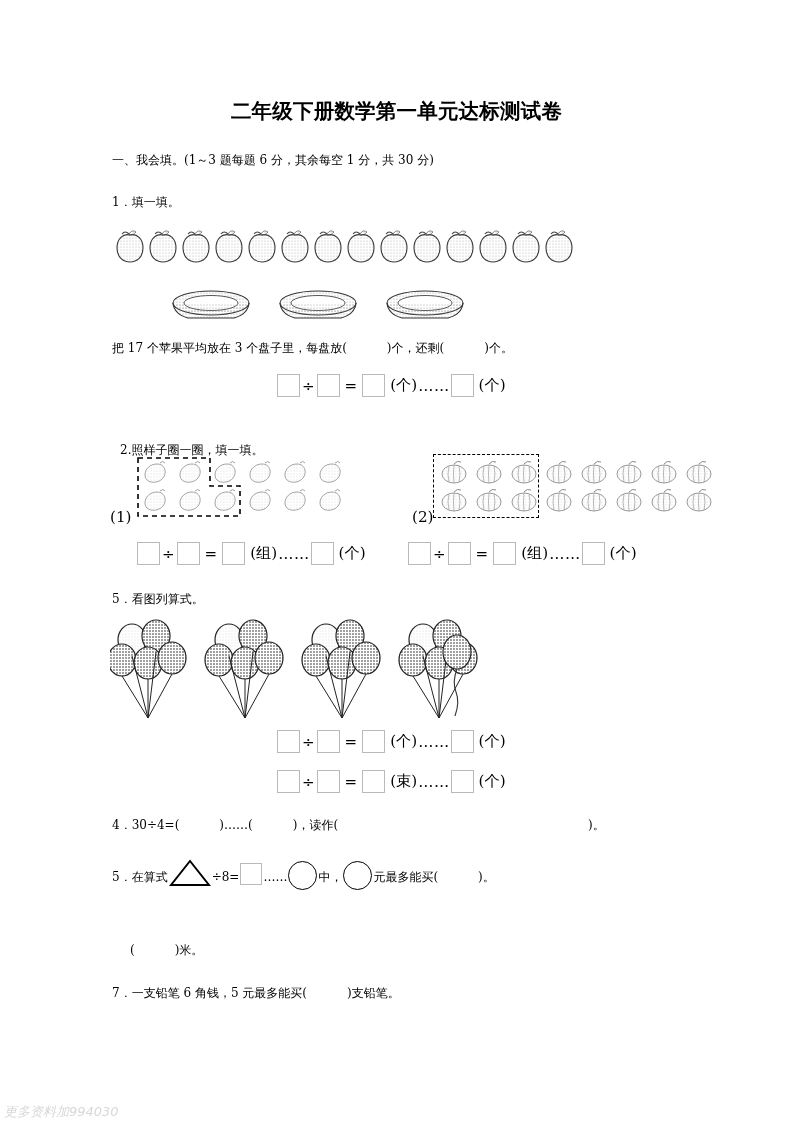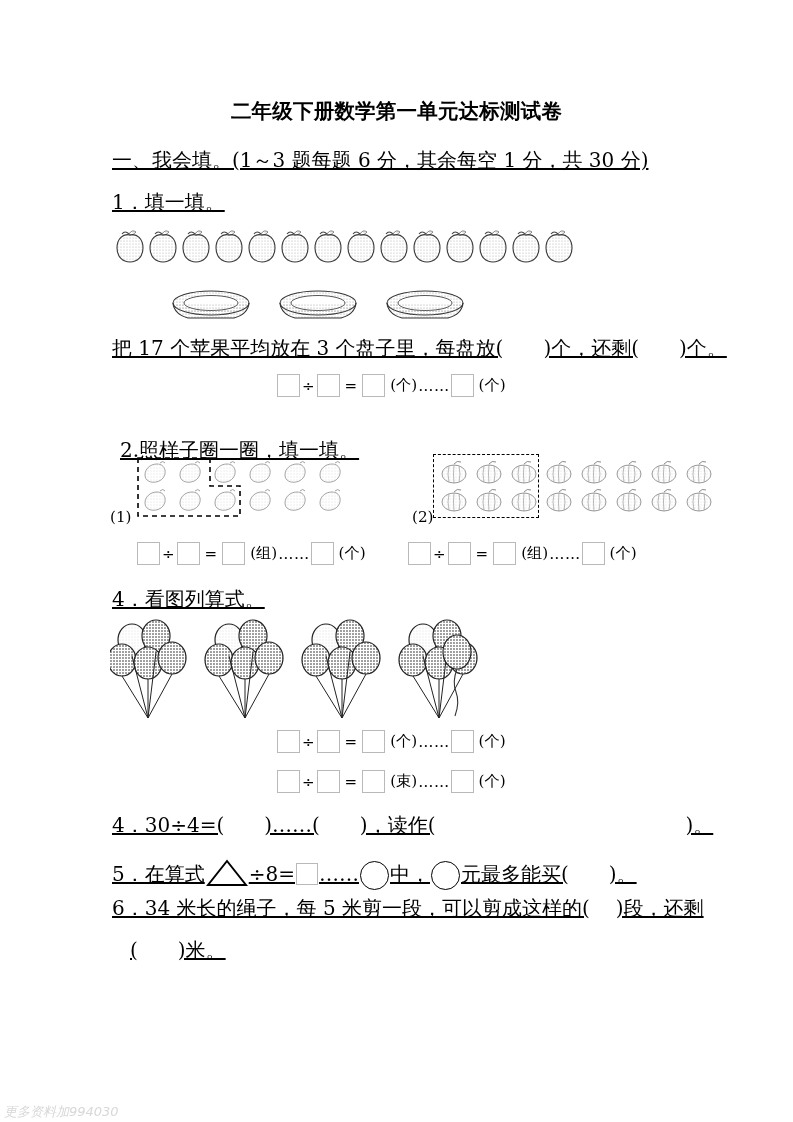--- a/index.html
+++ b/index.html
@@ -31,24 +31,23 @@
     text-align: center;
     font-family: "DejaVu Sans", "Liberation Sans", sans-serif;
     font-weight: bold;
     font-size: 20.5px;
     letter-spacing: 0.2px;
   }
 
   
   .line {
     position: absolute;
-    font-size: 20px;
+    font-size: 12px;
     line-height: 20px;
     white-space: nowrap;
-    text-decoration: underline;
   }
   .sec-head {
     left: 112px;
     top: 150px;
   }
 
   .blank-sp { display: inline-block; }
   .sp-sm { width: 26px; }
   .sp-md { width: 40px; }
   .sp-xl { width: 250px; }
@@ -469,21 +468,21 @@
       <span class="op">÷</span>
       <span class="abox"></span>
       <span class="op op-eq">=</span>
       <span class="abox"></span>
       <span class="unit">(组)</span>
       <span class="dots">……</span>
       <span class="abox"></span>
       <span class="unit">(个)</span>
   </div>
 
-  <div class="line" style="left:112px; top:589px;">4．看图列算式。</div>
+  <div class="line" style="left:112px; top:589px;">5．看图列算式。</div>
 
   <div class="balloon-area">
     <svg width="390" height="105" viewBox="0 0 390 105">
       <defs>
         <pattern id="bd" width="3" height="3" patternUnits="userSpaceOnUse">
             <rect width="3" height="3" fill="#fff"></rect>
             <circle cx="1" cy="1" r="0.95" fill="#777"></circle>
           </pattern>
         <pattern id="bl" width="3" height="3" patternUnits="userSpaceOnUse">
             <rect width="3" height="3" fill="#fff"></rect>
@@ -535,23 +534,23 @@
   <div class="line" style="left:112px; top:815px;">
     <span>4．30÷4=(</span><span class="blank-sp sp-md"></span><span>)……(</span><span class="blank-sp sp-md"></span><span>)，读作(</span><span class="blank-sp sp-xl"></span><span>)。</span>
   </div>
 
   <div class="line" style="left:112px; top:858px;">
     <span>5．在算式</span><svg class="shape-tri" width="42" height="30" viewBox="0 0 42 30">
         <path d="M21 3 L40 27 L2 27 Z" fill="none" stroke="#000" stroke-width="2"></path>
       </svg><span>÷8=</span><span class="shape-sq"></span><span>……</span><span class="shape-cir"></span><span>中，</span><span class="shape-cir"></span><span>元最多能买(</span><span class="blank-sp sp-md"></span><span>)。</span>
   </div>
 
-  <div class="line" style="left:112px; top:898px;">
-    <span>6．34 米长的绳子，每 5 米剪一段，可以剪成这样的(</span><span class="blank-sp sp-sm"></span><span>)段，还剩</span>
-  </div>
   <div class="line" style="left:130px; top:940px;">
     <span>(</span><span class="blank-sp sp-md"></span><span>)米。</span>
   </div>
 
+  <div class="line" style="left:112px; top:983px;">
+    <span>7．一支铅笔 6 角钱，5 元最多能买(</span><span class="blank-sp sp-md"></span><span>)支铅笔。</span>
+  </div>
 
   <div class="watermark">更多资料加994030</div>
 
 </div>
 
 </body></html>

